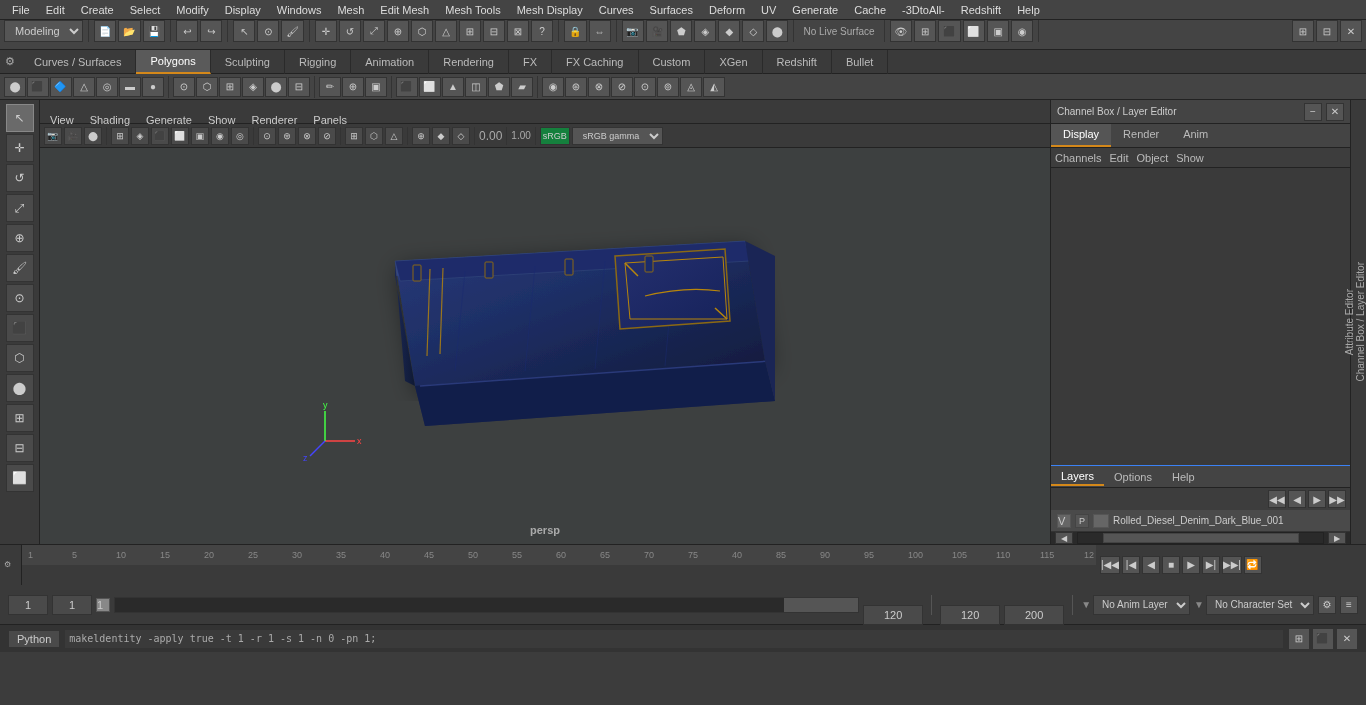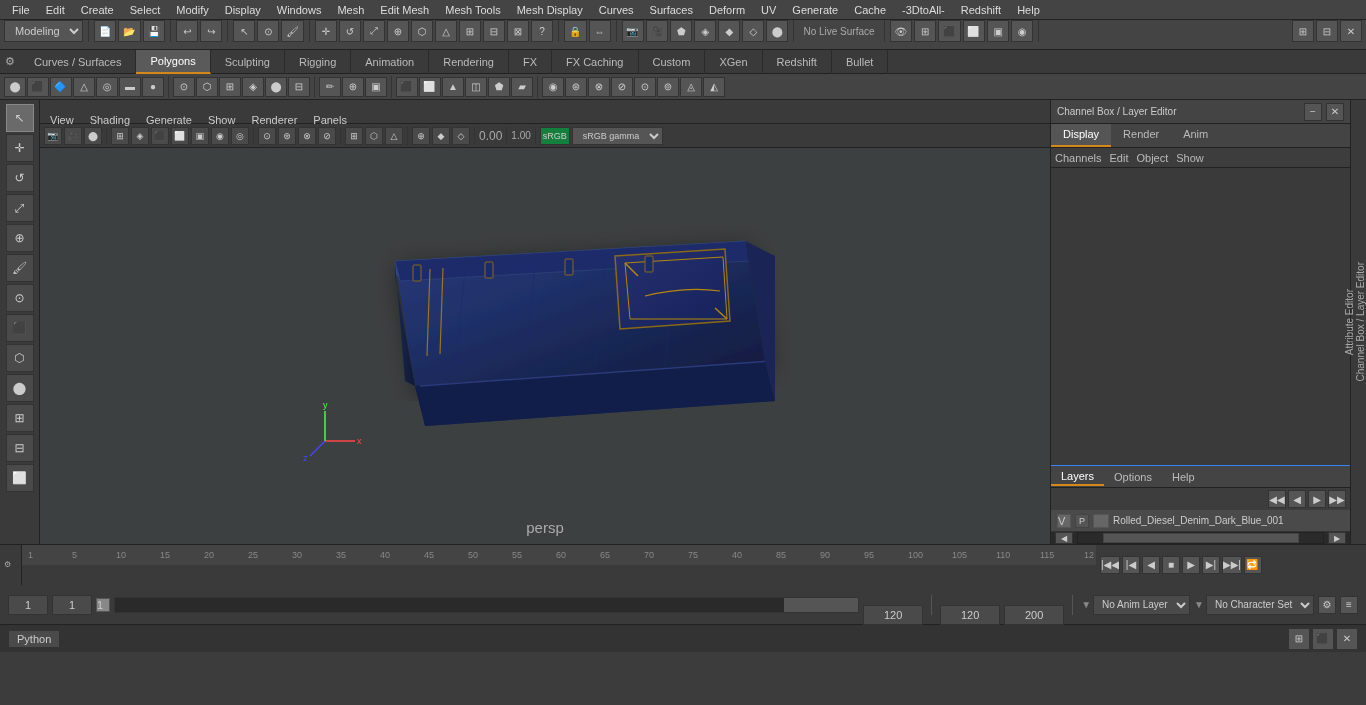--- a/index.html
+++ b/index.html
@@ -170,21 +170,22 @@
       align-items: center;
       justify-content: center;
       background: #3d4040;
     }
     .persp-label {
       position: absolute;
       bottom: 8px;
       left: 50%;
       transform: translateX(-50%);
       color: #aaa;
-      font-size: 15px;
+      font-size: 11px;
+      font-weight: bold;
     }
 
     
     #right-panel {
       width: 300px;
       background: #3a3a3a;
       border-left: 1px solid #222;
       display: flex;
       flex-direction: column;
     }
@@ -841,18 +842,19 @@
     <select class="anim-layer-dropdown">
       <option>No Character Set</option>
     </select>
   </div>
   <div class="ctrl-btn">⚙</div>
   <div class="ctrl-btn">≡</div>
 </div>
 
 <div id="status-bar">
   <div id="python-label">Python</div>
+  <input id="command-input" type="text" value="makeldentity -apply true -t 1 -r 1 -s 1 -n 0 -pn 1;" style="">
   <div style="display:flex;gap:2px;margin-left:auto;">
     <div class="ctrl-btn" style="width:22px;height:22px;">⊞</div>
     <div class="ctrl-btn" style="width:22px;height:22px;">⬛</div>
     <div class="ctrl-btn" style="width:22px;height:22px;">✕</div>
   </div>
 </div>
 
 </body></html>

